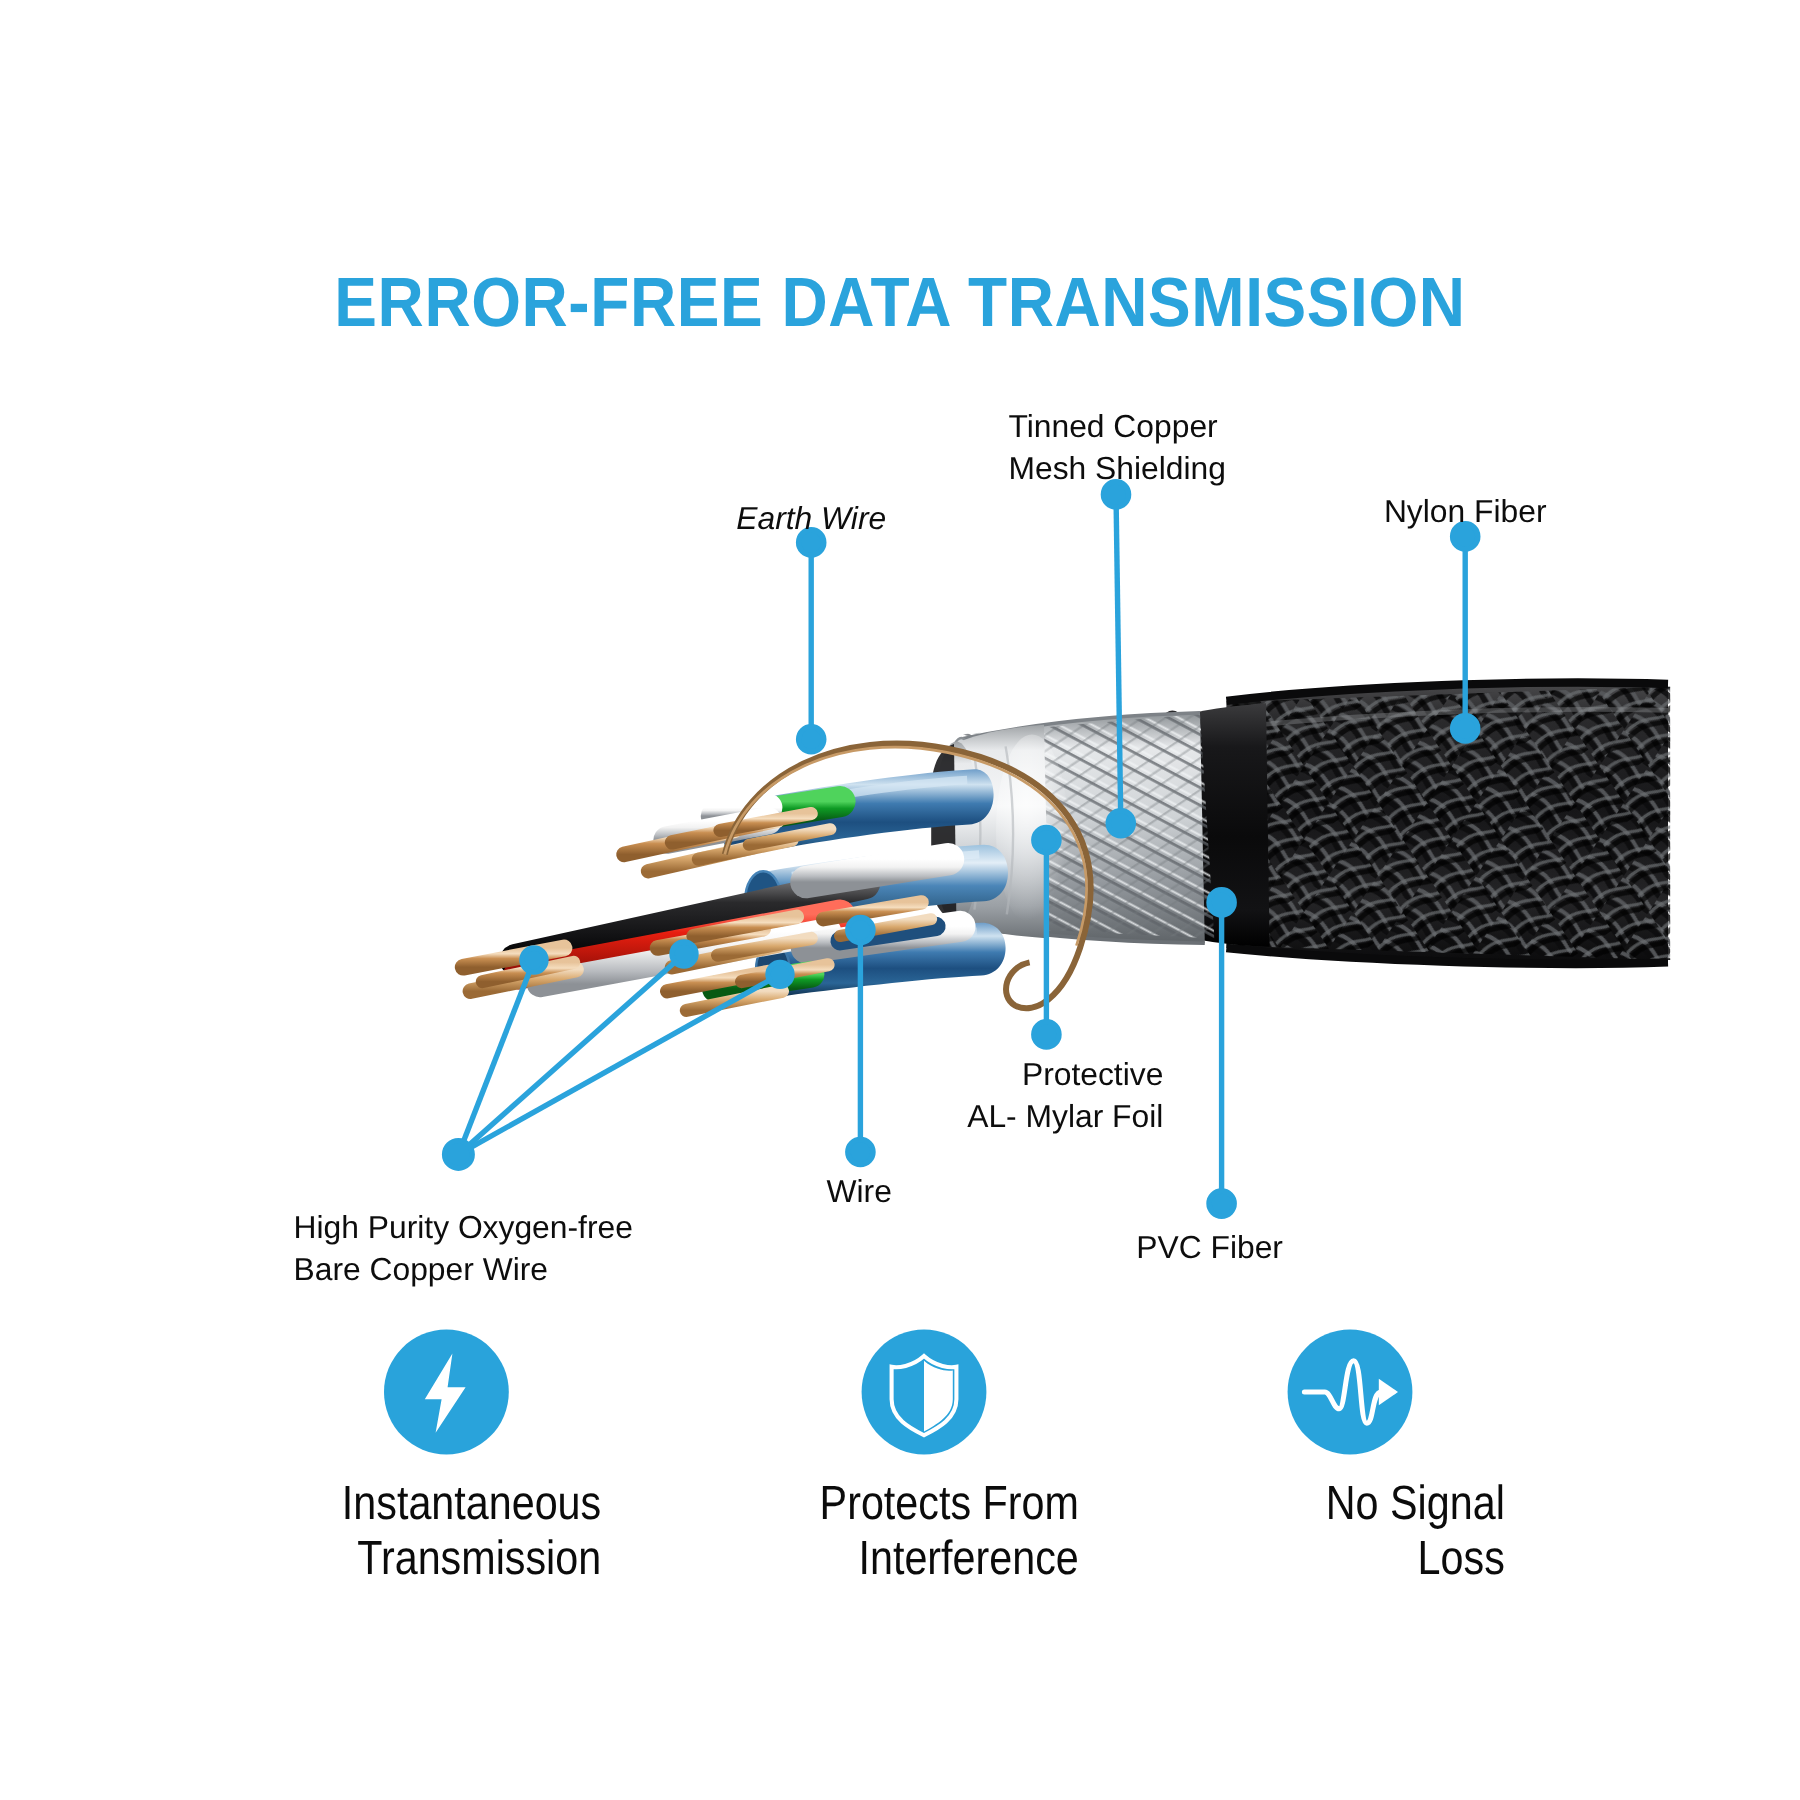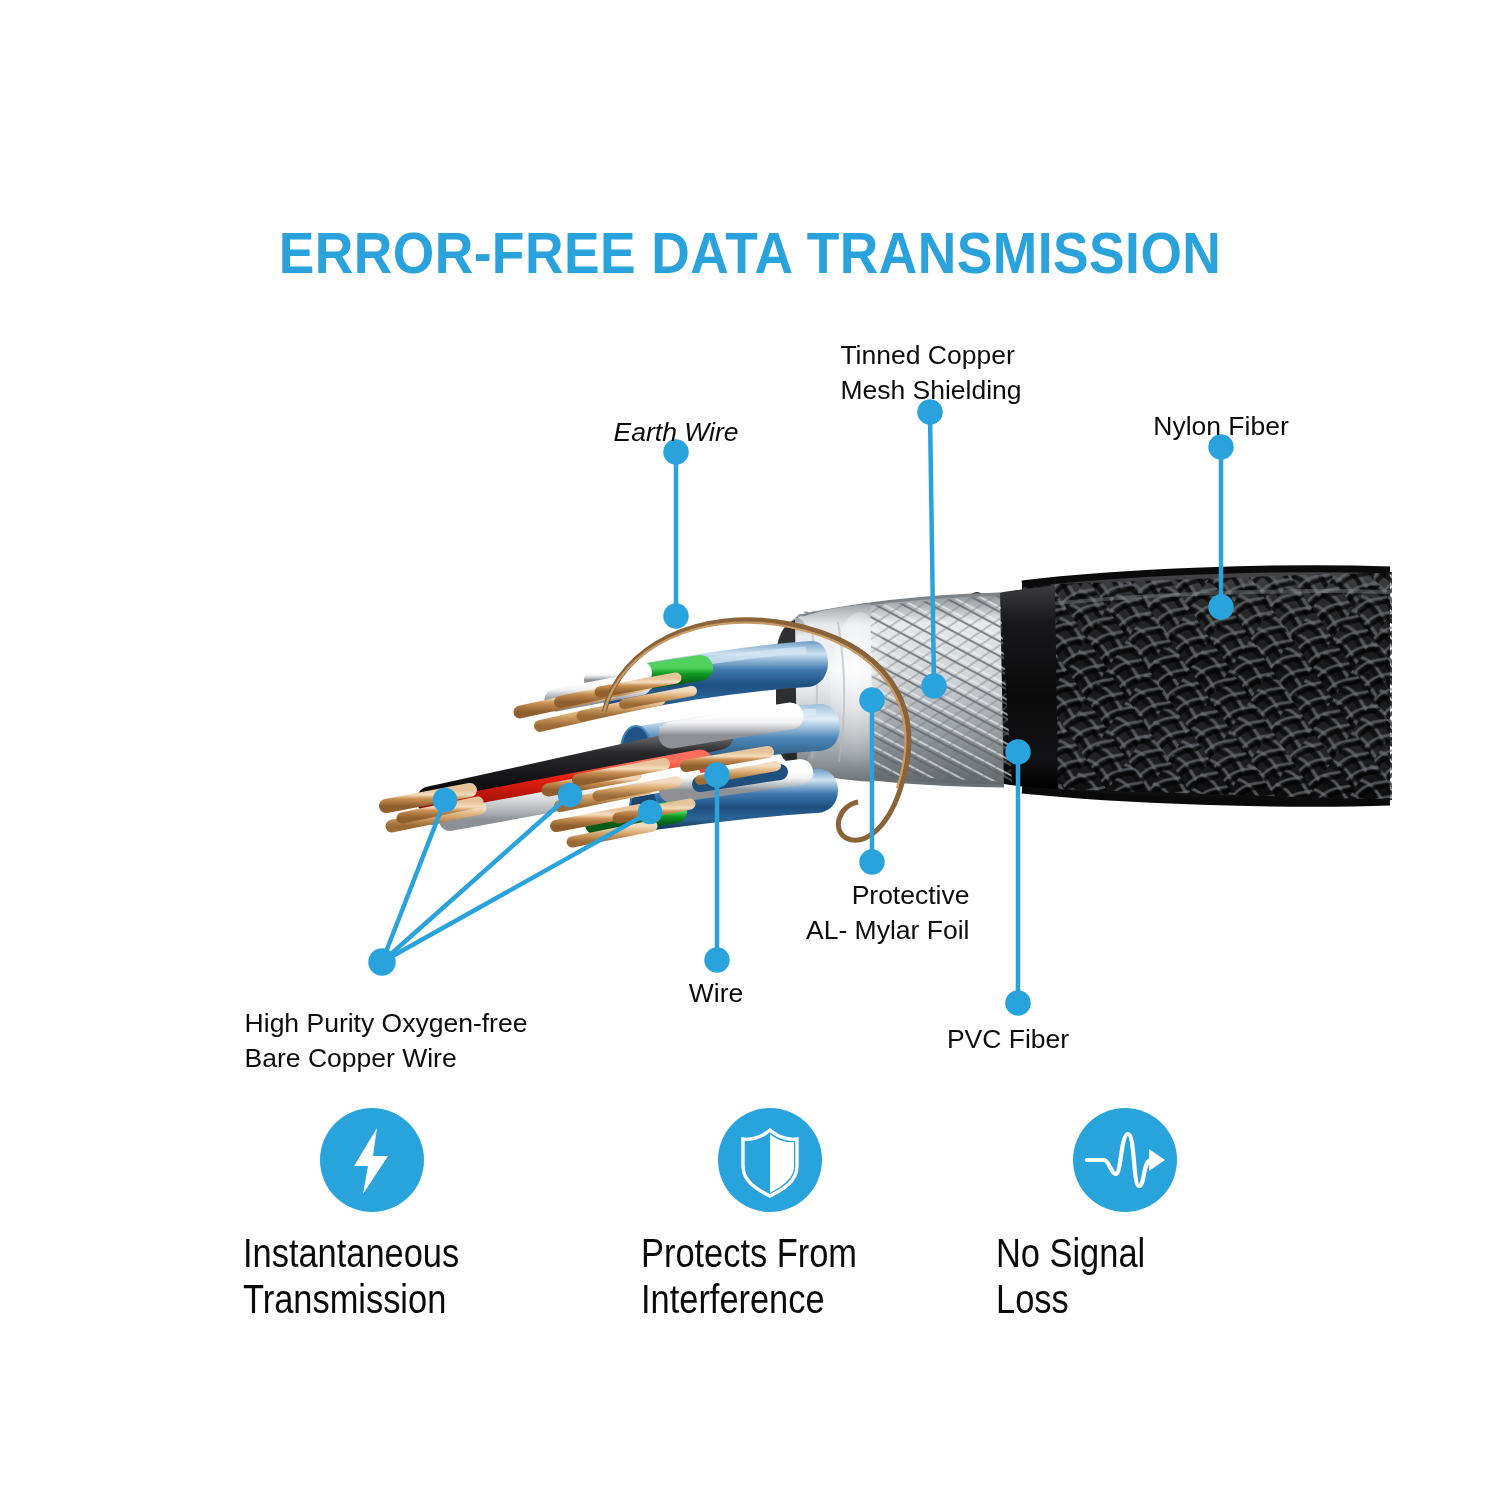--- a/index.html
+++ b/index.html
@@ -22,21 +22,21 @@
     position:absolute;color:#0d0d0d;font-size:26.5px;line-height:35px;
     white-space:pre;font-family:"Liberation Sans","DejaVu Sans",sans-serif;
   }
   .lbl.c{transform:translateX(-50%);}
   .lbl.l{text-align:right;}
 
   
   .layer{position:absolute;left:0;top:0;width:1500px;height:1500px;}
 
   
-  .feat{position:absolute;width:300px;text-align:left;}
+  .feat{position:absolute;width:300px;text-align:right;}
   .badge{
     width:104px;height:104px;border-radius:50%;
     background:#29A3DB;margin:0 auto;position:relative;
   }
   .featcap{
     margin-top:18px;font-size:40px;line-height:46px;color:#0b0b0b;
     transform:scaleX(0.86);transform-origin:50% 0;
     white-space:pre;font-family:"Liberation Sans","DejaVu Sans",sans-serif;
   }
 </style>

